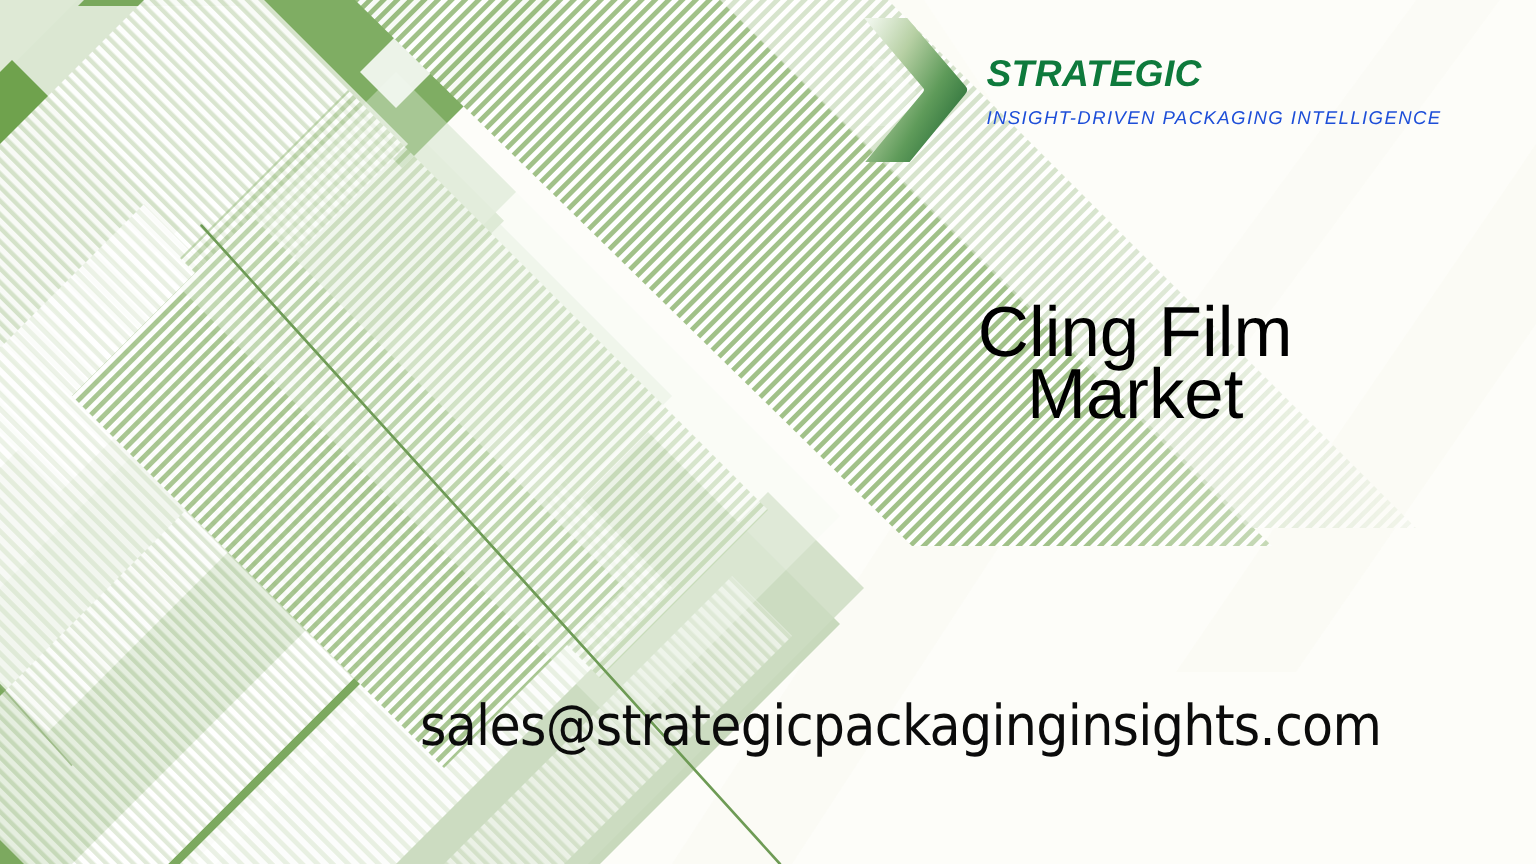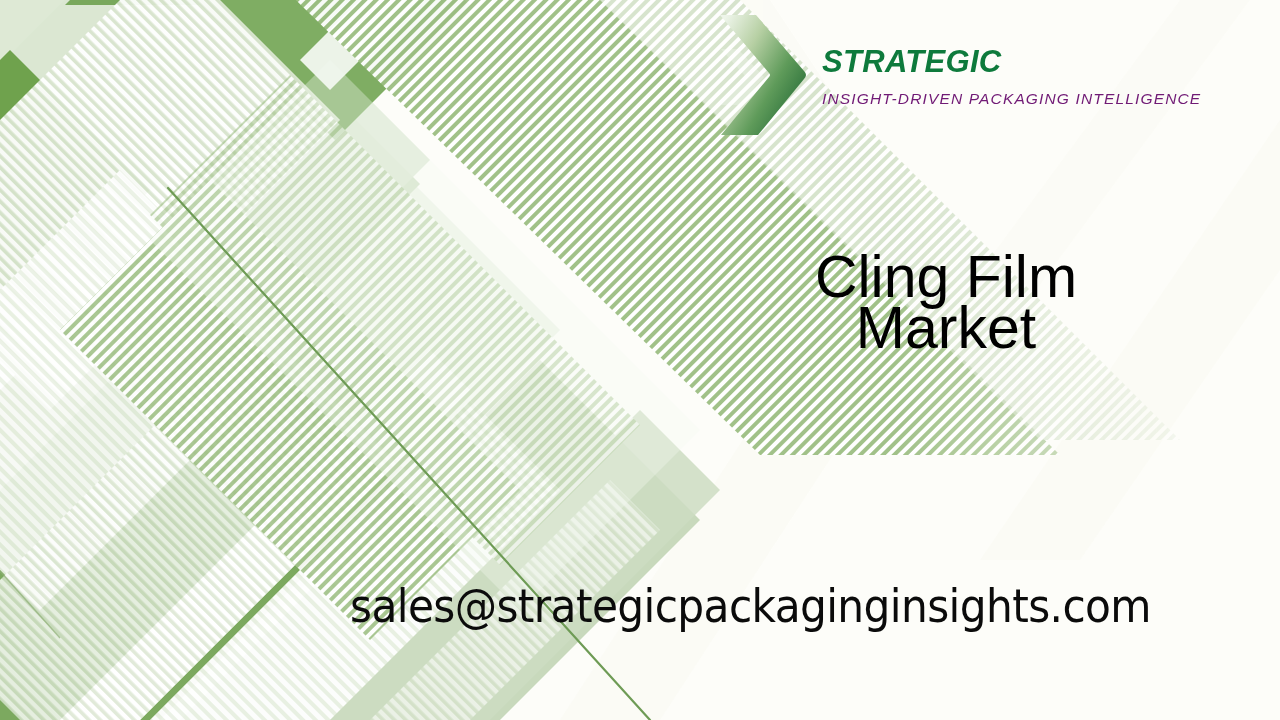--- a/index.html
+++ b/index.html
@@ -39,21 +39,21 @@
     color:#0E7A3C;
     white-space:nowrap;
   }
   #logo-tagline {
     margin-top:11px;
     font-family:"Liberation Sans", sans-serif;
     font-weight:normal;
     font-size:15.5px;
     line-height:18px;
     letter-spacing:1.15px;
-    color:#701a75;
+    color:#1d4ed8;
     white-space:nowrap;
   }
 
   
   #title-block {
     position:absolute;
     left:646px; top:252px;
     width:600px;
     text-align:center;
   }

